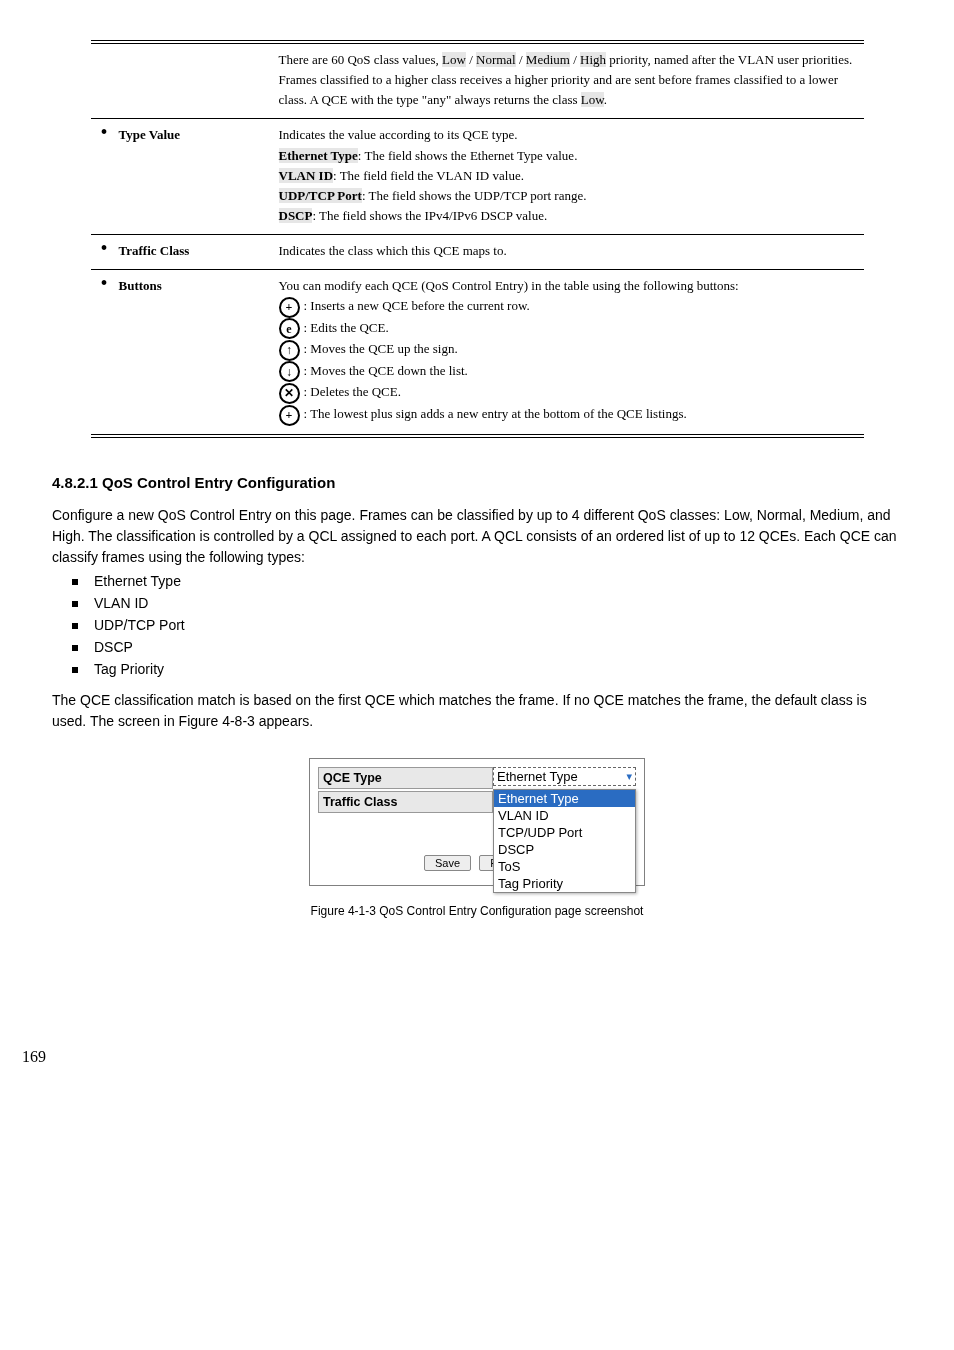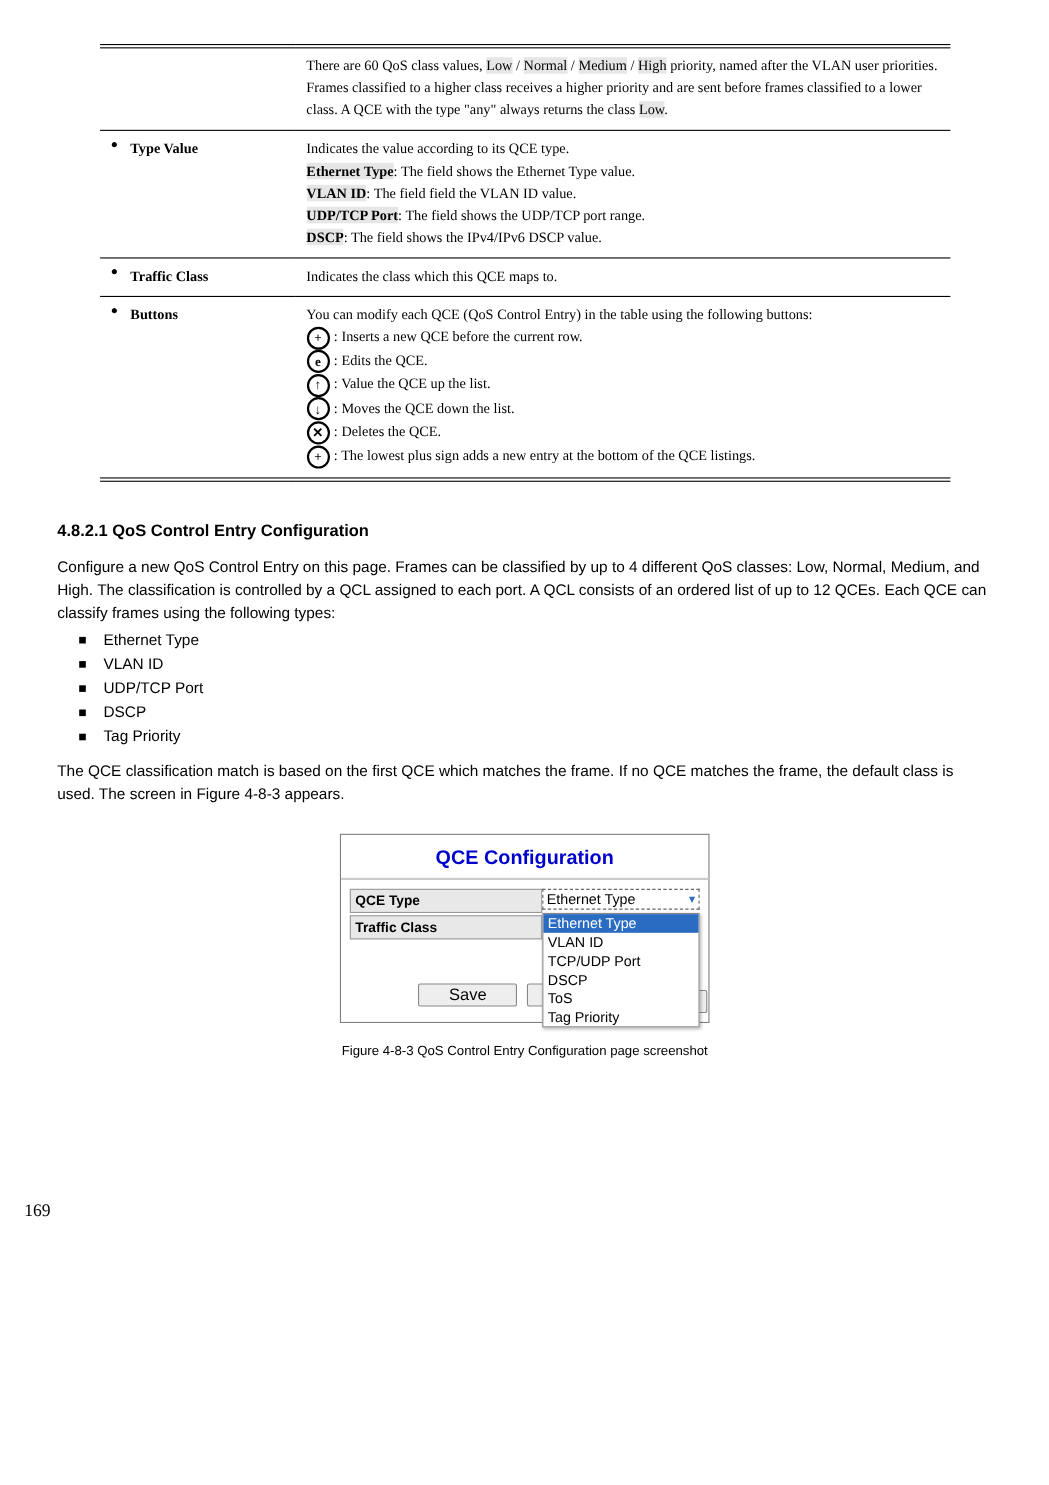--- a/index.html
+++ b/index.html
@@ -26,21 +26,21 @@
 .fig-body{position:relative;padding:8px 8px 14px 8px}
 .fig-row{display:flex;margin-bottom:2px}
 .fig-lbl{flex:0 0 165px;background:#e8e8e8;border:1px solid #999;text-align:left;font-weight:bold;font-size:12.5px;padding:3px 4px}
 .fig-val{flex:1;position:relative}
 .qce-sel{border:1px dashed #666;display:flex;align-items:center;justify-content:space-between;padding:1px 3px;font-size:13px;background:#fff}
 .chev{color:#2a6cc2;font-size:11px}
 .dropdown{position:absolute;top:22px;left:0;right:0;border:1px solid #888;background:#fff;z-index:2;box-shadow:1px 1px 3px rgba(0,0,0,.3);font-size:13px}
 .dd-item{padding:1px 4px}
 .dd-item.sel{background:#2a6cc2;color:#fff}
 .fig-btns{text-align:center;margin-top:40px}
-.btn{font-size:15px;padding:1px 27px;border:1px solid #888;background:#eee;border-radius:2px;margin:0 2px;font-family:inherit}
+.btn{font-size:11px;padding:1px 10px;border:1px solid #888;background:#eee;border-radius:2px;margin:0 2px;font-family:inherit}
 .btn.cancel{position:absolute;left:228px;top:100px}
 .pnum{font-family:"Times New Roman",serif;font-size:16px;text-align:left;margin-top:130px}
 </style>
 </head>
 <body>
 
 <table class="tbl">
 <colgroup>
       <col class="c1">
       <col class="c2">
@@ -80,21 +80,21 @@
   <td>
     <div class="bullet-row">
             <span class="bullet-dot">•</span>
             <span class="bold">Buttons</span>
           </div>
   </td>
   <td>
     <div>You can modify each QCE (QoS Control Entry) in the table using the following buttons:</div>
     <div><span class="icon">+</span><span>: Inserts a new QCE before the current row.</span></div>
     <div><span class="icon">e</span><span>: Edits the QCE.</span></div>
-    <div><span class="icon">↑</span><span>: Value the QCE up the list.</span></div>
+    <div><span class="icon">↑</span><span>: Moves the QCE up the sign.</span></div>
     <div><span class="icon">↓</span><span>: Moves the QCE down the list.</span></div>
     <div><span class="icon">✕</span><span>: Deletes the QCE.</span></div>
     <div><span class="icon">+</span><span>: The lowest plus sign adds a new entry at the bottom of the QCE listings.</span></div>
   </td>
 </tr>
 </tbody>
   </table>
 
 <div class="h2">4.8.2.1 QoS Control Entry Configuration</div>
 <div class="body-text">Configure a new QoS Control Entry on this page. Frames can be classified by up to 4 different QoS classes: Low, Normal, Medium, and High. The classification is controlled by a QCL assigned to each port. A QCL consists of an ordered list of up to 12 QCEs. Each QCE can classify frames using the following types:</div>
@@ -102,21 +102,20 @@
   <li>Ethernet Type</li>
   <li>VLAN ID</li>
   <li>UDP/TCP Port</li>
   <li>DSCP</li>
   <li>Tag Priority</li>
 </ul>
 <div class="body-text" style="margin-top:10px">The QCE classification match is based on the first QCE which matches the frame. If no QCE matches the frame, the default class is used. The screen in Figure 4-8-3 appears.</div>
 
 <div class="fig-wrap" style="margin-top:26px">
   <div class="fig">
-    <div class="fig-title">QCE Configuration</div>
     <div class="fig-body">
       <div class="fig-row">
         <div class="fig-lbl">QCE Type</div>
         <div class="fig-val">
           <div class="qce-sel">
             <span>Ethernet Type</span>
             <span class="chev">▾</span>
           </div>
           <div class="dropdown">
             <div class="dd-item sel">Ethernet Type</div>
@@ -133,15 +132,15 @@
           <div class="fig-val"></div>
         </div>
       <div class="fig-btns">
         <button class="btn">Save</button>
         <button class="btn">Reset</button>
       </div>
       <button class="btn cancel">Cancel</button>
     </div>
   </div>
 </div>
-<div class="ftxt">Figure 4-8-3 QoS Control Entry Configuration page screenshot</div>
+<div class="ftxt">Figure 4-1-3 QoS Control Entry Configuration page screenshot</div>
 
 <div class="pnum">169</div>
 
 </body></html>

